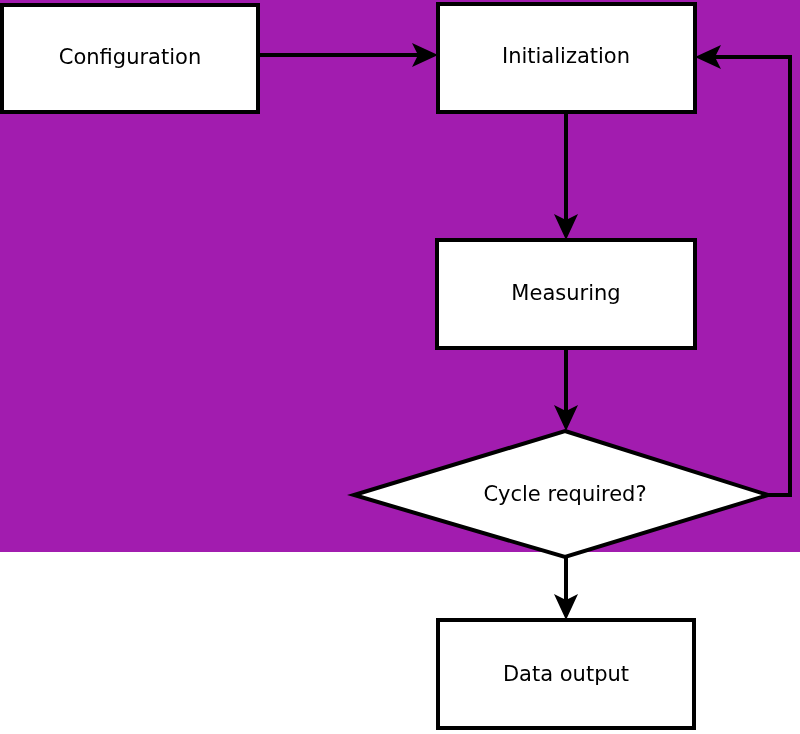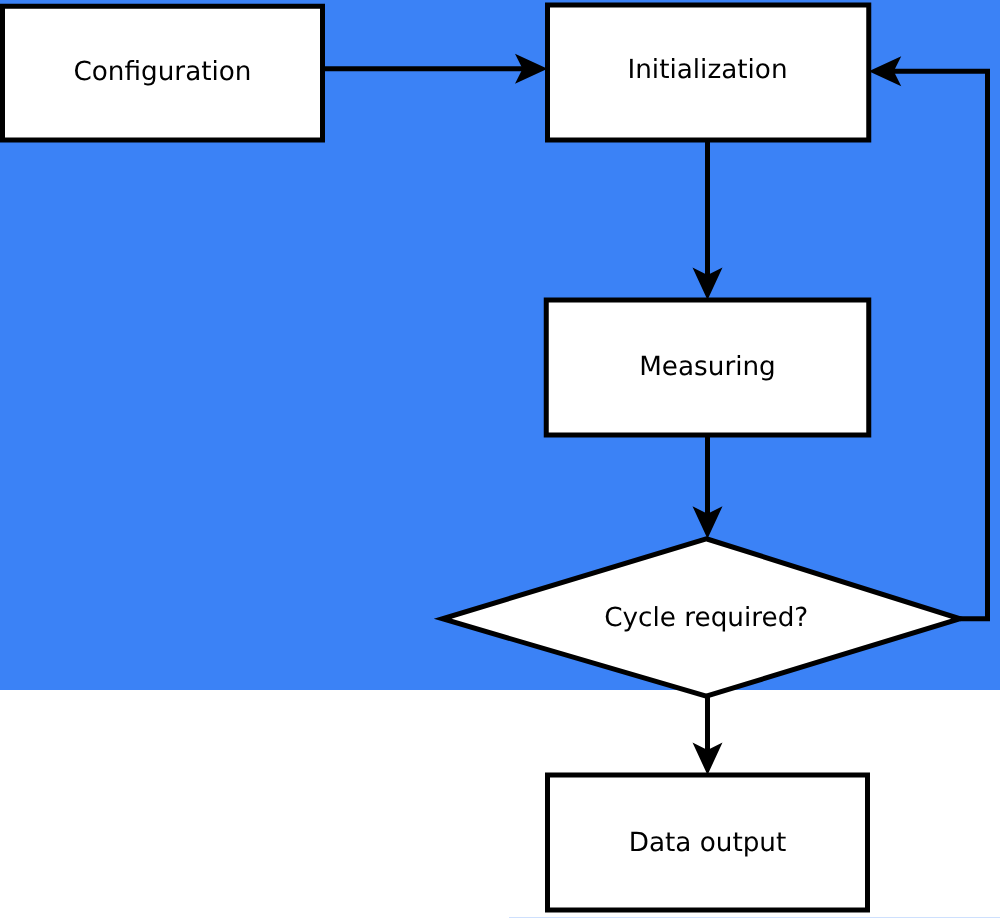--- a/index.html
+++ b/index.html
@@ -11,21 +11,21 @@
   body {
     width: 800px;
     height: 734px;
     overflow: hidden;
     font-family: "DejaVu Sans", "Liberation Sans", sans-serif;
   }
   #flowchart-root {
     position: relative;
     width: 800px;
     height: 552px;
-    background: #3b82f6;
+    background: #a21caf;
   }
   svg#flow-svg {
     display: block;
     width: 800px;
     height: 734px;
   }
   .node-shape {
     fill: #ffffff;
     stroke: #000000;
     stroke-width: 4;

